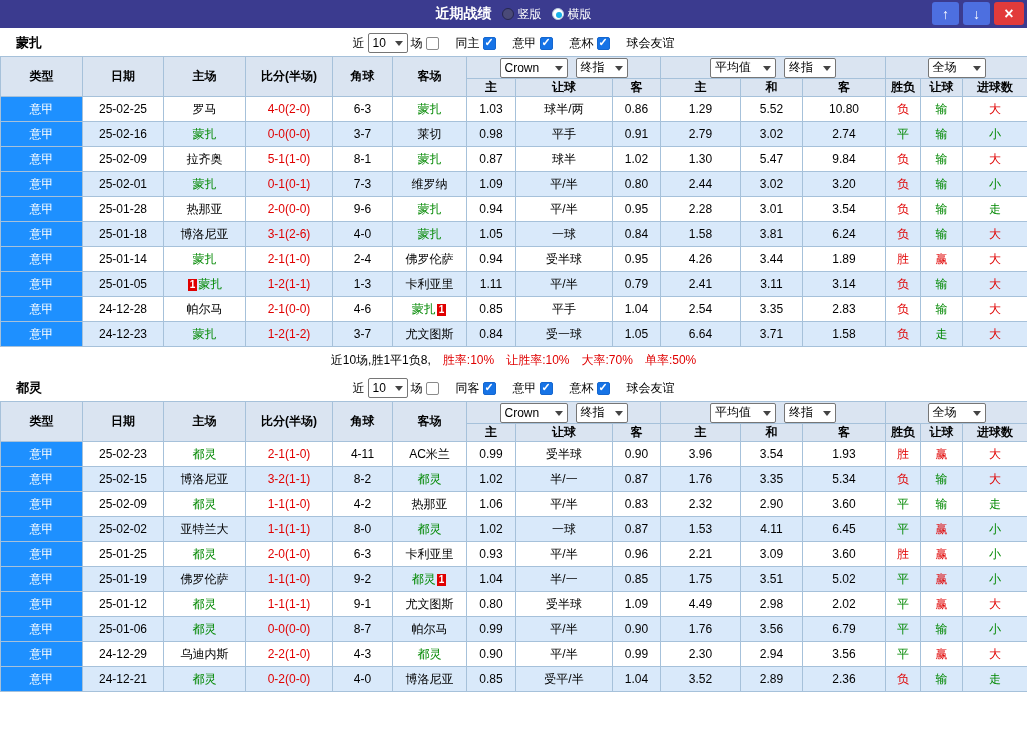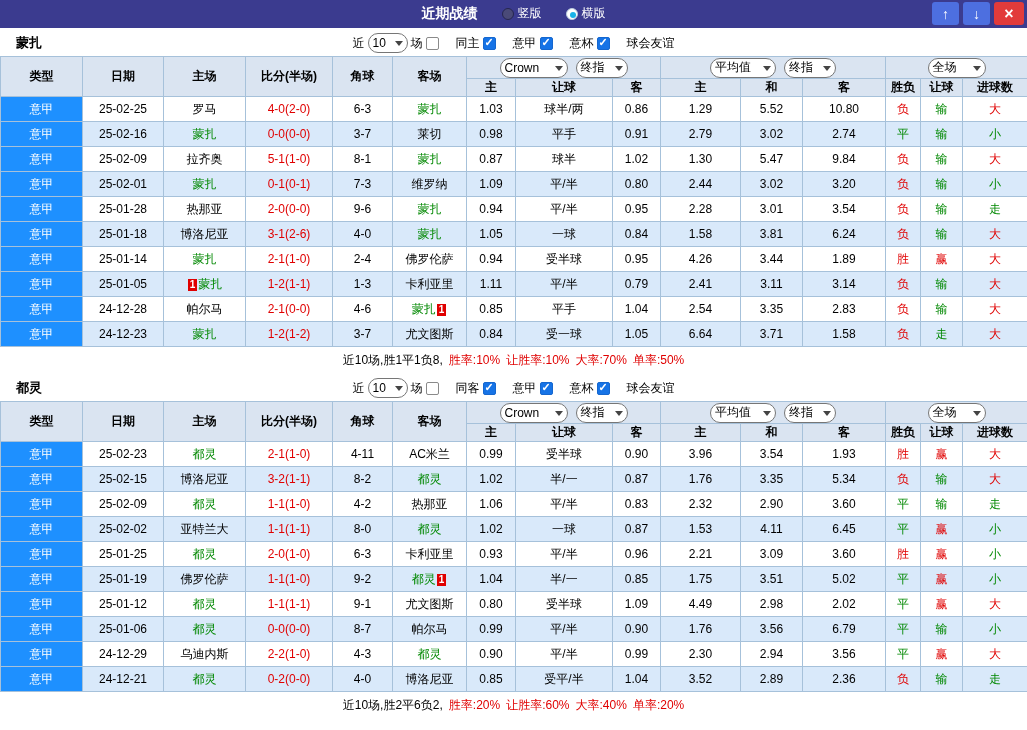--- a/index.html
+++ b/index.html
@@ -1,41 +1,41 @@
 <!DOCTYPE html>
 <html><head>
 <meta charset="utf-8">
 <style>
   * { margin:0; padding:0; box-sizing:border-box; }
   html,body { width:1027px; background:#fff; font-family:"Liberation Sans", sans-serif; font-size:12px; color:#000; }
   .app { width:1027px; height:730px; overflow:hidden; background:#fff; }
 
   
   .titlebar { height:28px; background:#3b3b8f; position:relative; display:flex; align-items:center; }
-  .tb-center { position:absolute; left:0; right:0; display:flex; align-items:flex-start; justify-content:center; gap:24px; color:#fff; }
+  .tb-center { position:absolute; left:0; right:0; display:flex; align-items:center; justify-content:center; gap:10px; color:#fff; }
   .tb-title { font-weight:bold; font-size:14px; color:#fff; }
   .radio-label { display:inline-flex; align-items:center; gap:4px; cursor:pointer; font-size:12px; color:#fff; }
   .radio { width:12px; height:12px; border-radius:50%; background:#4a4a78; border:1px solid #26264f; display:inline-block; position:relative; }
   .radio.checked { background:#fff; border:1px solid #bcd; }
   .radio.checked::after { content:""; position:absolute; left:3px; top:3px; width:6px; height:6px; border-radius:50%; background:#18b2e8; }
   .tb-buttons { position:absolute; right:3px; top:2px; display:flex; gap:4px; }
   .tb-btn { width:27px; height:23px; border-radius:3px; background:#4d6fe0; color:#fff; font-weight:bold; font-size:14px; display:flex; align-items:center; justify-content:center; cursor:pointer; }
   .tb-btn.close { background:#e23b3b; width:30px; font-size:16px; }
 
   
   .filter-row { height:26px; position:relative; display:flex; align-items:center; justify-content:center; background:#fff; }
   .team-title { position:absolute; left:16px; font-weight:bold; font-size:13px; color:#000; }
   .filter-center { display:flex; align-items:center; gap:3px; }
   .cb { width:13px; height:13px; border:1px solid #8a8a8a; border-radius:2px; background:#fff; display:inline-block; position:relative; vertical-align:middle; }
   .cb.checked { background:#1673e6; border-color:#1567cf; }
   .cb.checked::after { content:"✓"; position:absolute; left:1px; top:-2px; color:#fff; font-size:11px; font-weight:bold; }
   .cb-label { display:inline-flex; align-items:center; gap:17px; cursor:pointer; }
 
   
-  .select { display:inline-flex; align-items:center; border:1px solid #767676; border-radius:10px; background:#fff; height:20px; padding:0 16px 0 4px; position:relative; cursor:pointer; white-space:nowrap; }
+  .select { display:inline-flex; align-items:center; border:1px solid #767676; border-radius:2px; background:#fff; height:20px; padding:0 16px 0 4px; position:relative; cursor:pointer; white-space:nowrap; }
   .select::after { content:""; position:absolute; right:4px; top:50%; margin-top:-2px; border-left:4px solid transparent; border-right:4px solid transparent; border-top:5px solid #444; }
   .select.w40 { min-width:40px; }
   .select.w66 { min-width:66px; }
   .select.w52 { min-width:52px; }
   .select.w68 { min-width:68px; }
   .select.w58 { min-width:58px; }
 
   
   table.grid { border-collapse:collapse; table-layout:fixed; width:1027px; }
   table.grid td { border:1px solid #a6c1da; text-align:center; font-size:12px; height:25px; padding:0; white-space:nowrap; overflow:hidden; vertical-align:middle; }
@@ -46,21 +46,21 @@
   .dd-cell { background:#dae4f1; }
   .dd-wrap { display:flex; align-items:center; justify-content:center; gap:8px; }
   tbody tr:nth-child(odd) { background:#fff; }
   tbody tr:nth-child(even) { background:#d9e9fa; }
   td.type { background:#1e90ff; color:#fff; }
   .t-red { color:#e00000; }
   .t-green { color:#008800; }
   .badge { display:inline-block; background:#e00000; color:#fff; font-size:10px; line-height:12px; padding:0 2px; margin:0 1px; font-weight:bold; }
 
   
-  .summary { height:26px; display:flex; align-items:center; justify-content:center; gap:6px; background:#fff; font-size:12px; }
+  .summary { height:26px; display:flex; align-items:center; justify-content:center; gap:12px; background:#fff; font-size:12px; }
   .summary .stat { color:#e00000; }
   .section { margin-top:2px; }
 </style>
 </head>
 <body>
 
 <div class="app">
 
   <div class="titlebar">
     <div class="tb-center">
@@ -619,22 +619,15 @@
             <td>3.52</td>
             <td>2.89</td>
             <td>2.36</td>
             <td class="t-red">负</td>
             <td class="t-green">输</td>
             <td class="t-green">走</td>
           </tr>
         </tbody>
     </table>
 
-    <div class="summary">
-      <span>近10场,胜2平6负2,</span>
-      <span class="stat">胜率:20%</span>
-      <span class="stat">让胜率:60%</span>
-      <span class="stat">大率:40%</span>
-      <span class="stat">单率:20%</span>
-    </div>
   </div>
 
 </div>
 
 </body></html>

